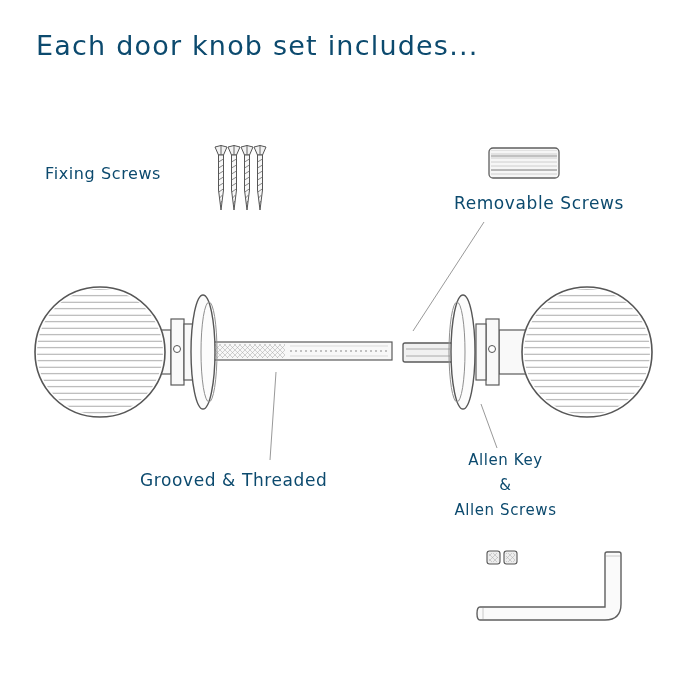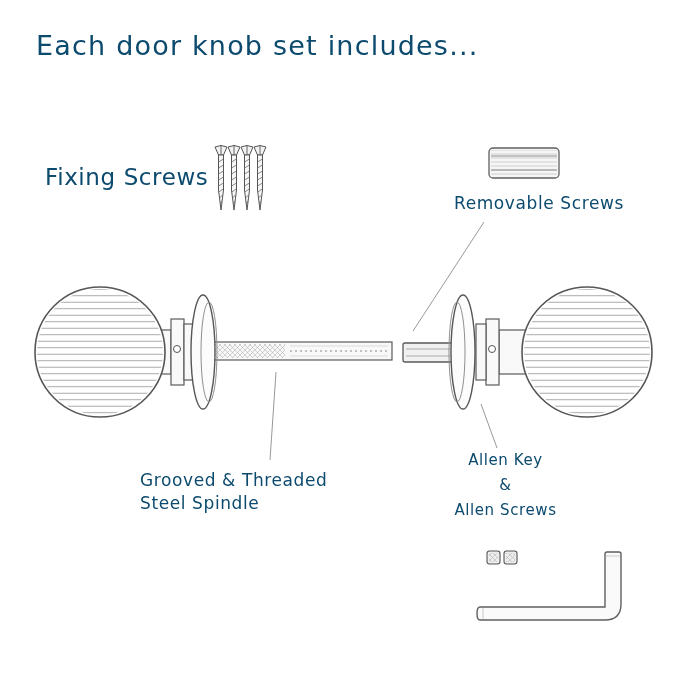--- a/index.html
+++ b/index.html
@@ -30,21 +30,21 @@
   }
   .title {
     left: 36px;
     top: 30px;
     font-size: 27px;
     letter-spacing: 1.2px;
   }
   .lbl-fixing-screws {
     left: 45px;
     top: 164px;
-    font-size: 23px;
+    font-size: 16px;
   }
   .lbl-removable-collar {
     left: 454px;
     top: 193px;
     font-size: 17px;
   }
   .lbl-spindle {
     left: 140px;
     top: 469px;
     width: 195px;
@@ -156,21 +156,20 @@
   </svg>
 
   <div class="label title">Each door knob set includes...</div>
 
   <div class="label lbl-fixing-screws">Fixing Screws</div>
 
   <div class="label lbl-removable-collar">Removable Screws</div>
 
   <div class="label lbl-spindle">
     <div>Grooved &amp; Threaded</div>
-    <div>Steel Spindle</div>
   </div>
 
   <div class="label lbl-allen">
     <div>Allen Key</div>
     <div>&amp;</div>
     <div>Allen Screws</div>
   </div>
 
 </div>
 

